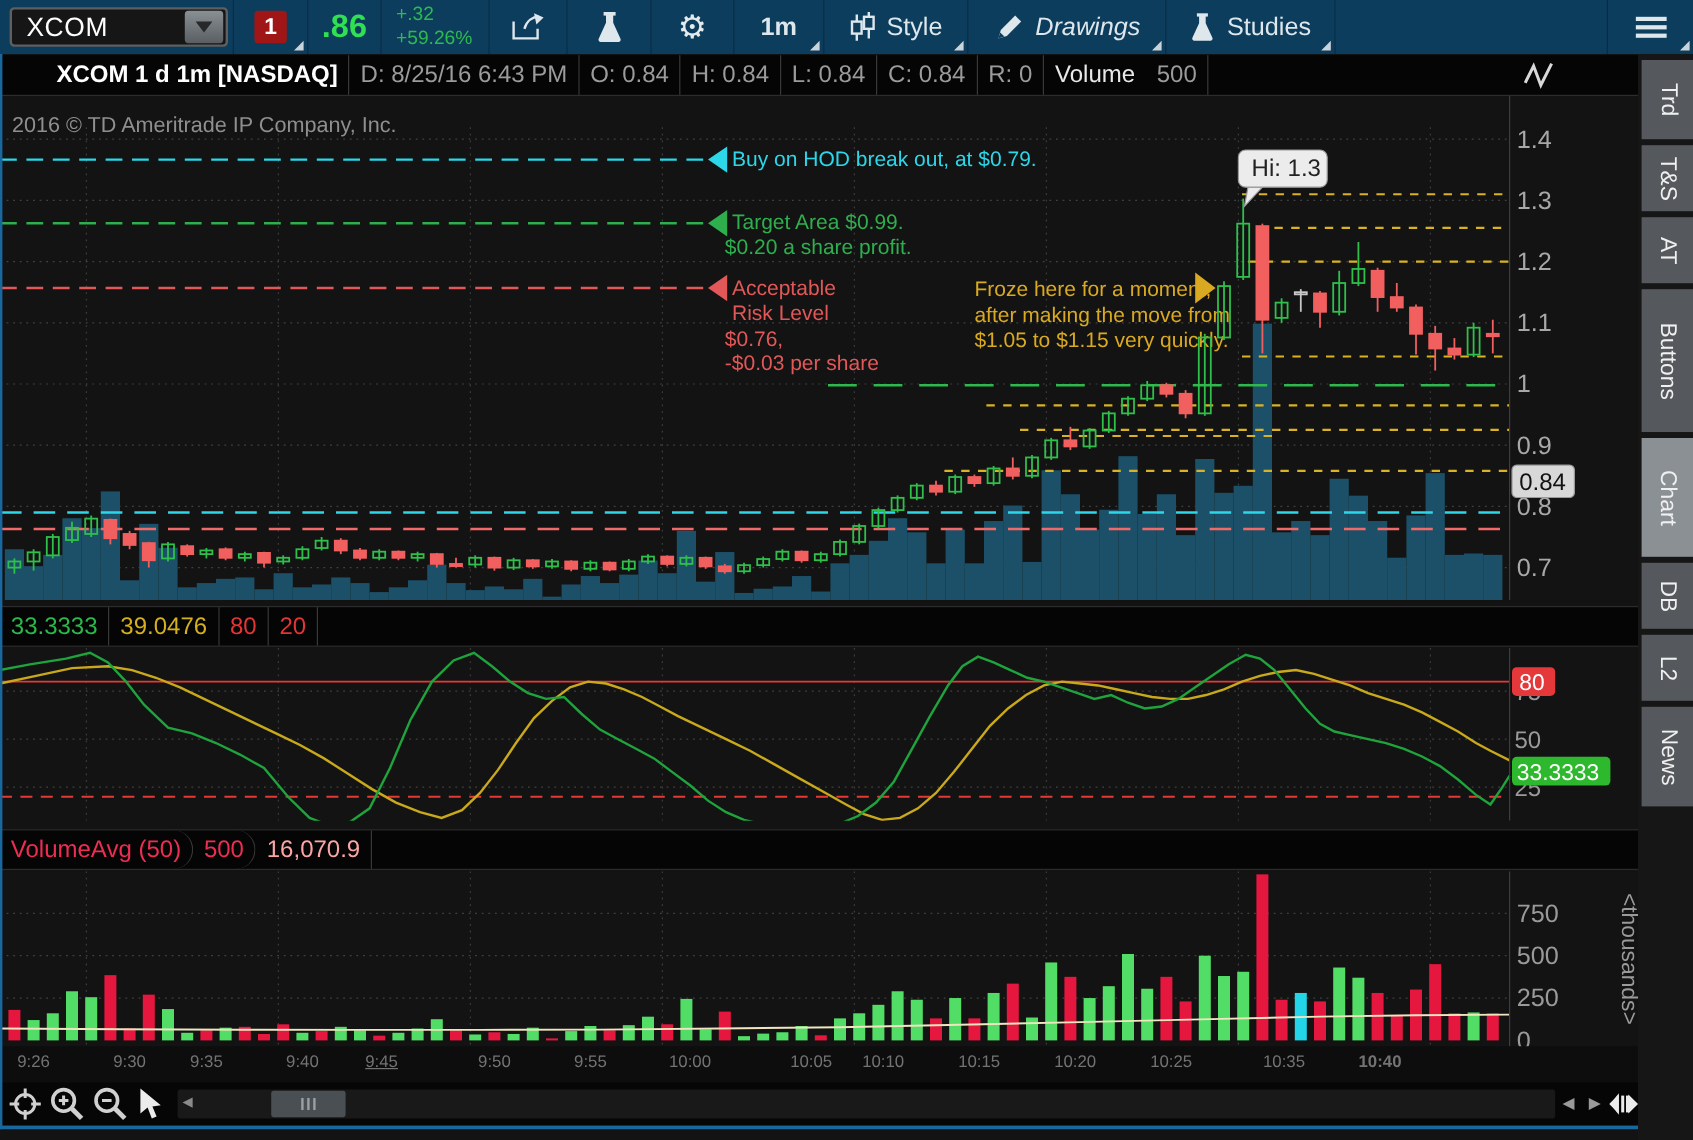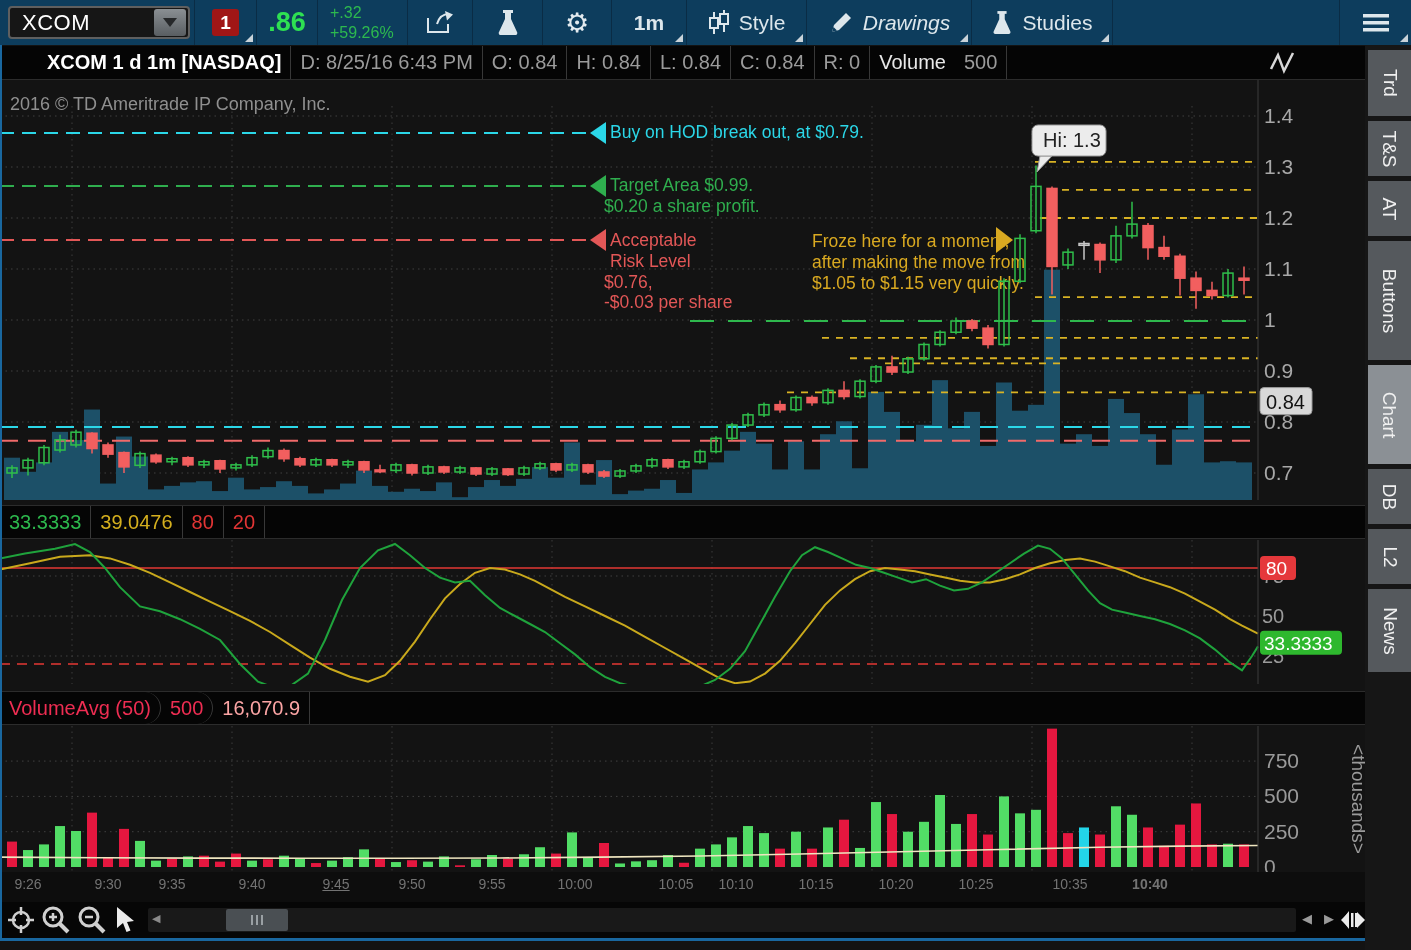--- a/index.html
+++ b/index.html
@@ -606,21 +606,21 @@
         <text x="1264" y="148" fill="#9a9a9a" font-size="21px">0</text>
         <text transform="translate(1352,73) rotate(90)" text-anchor="middle" fill="#9a9a9a" font-size="19px">&lt;thousands&gt;</text>
       </svg>
   </div>
 
   <div id="time-axis">
       <div class="tlabel" style="left: 28px;">9:26</div>
       <div class="tlabel" style="left: 92px; margin-left: 16px;">9:30</div>
       <div class="tlabel" style="left: 172px;">9:35</div>
       <div class="tlabel" style="left: 252px;">9:40</div>
-      <div class="tlabel" style="left: 336px; text-decoration: underline;">9:45</div>
+      <div class="tlabel" style="left: 318px; text-decoration: underline;">9:45</div>
       <div class="tlabel" style="left: 412px;">9:50</div>
       <div class="tlabel" style="left: 492px;">9:55</div>
       <div class="tlabel" style="left: 575px;">10:00</div>
       <div class="tlabel" style="left: 656px; margin-left: 20px;">10:05</div>
       <div class="tlabel" style="left: 736px;">10:10</div>
       <div class="tlabel" style="left: 816px;">10:15</div>
       <div class="tlabel" style="left: 896px;">10:20</div>
       <div class="tlabel" style="left: 976px;">10:25</div>
       <div class="tlabel" style="left: 1070px;">10:35</div>
       <div class="tlabel" style="left: 1150px; font-weight: bold;">10:40</div>

